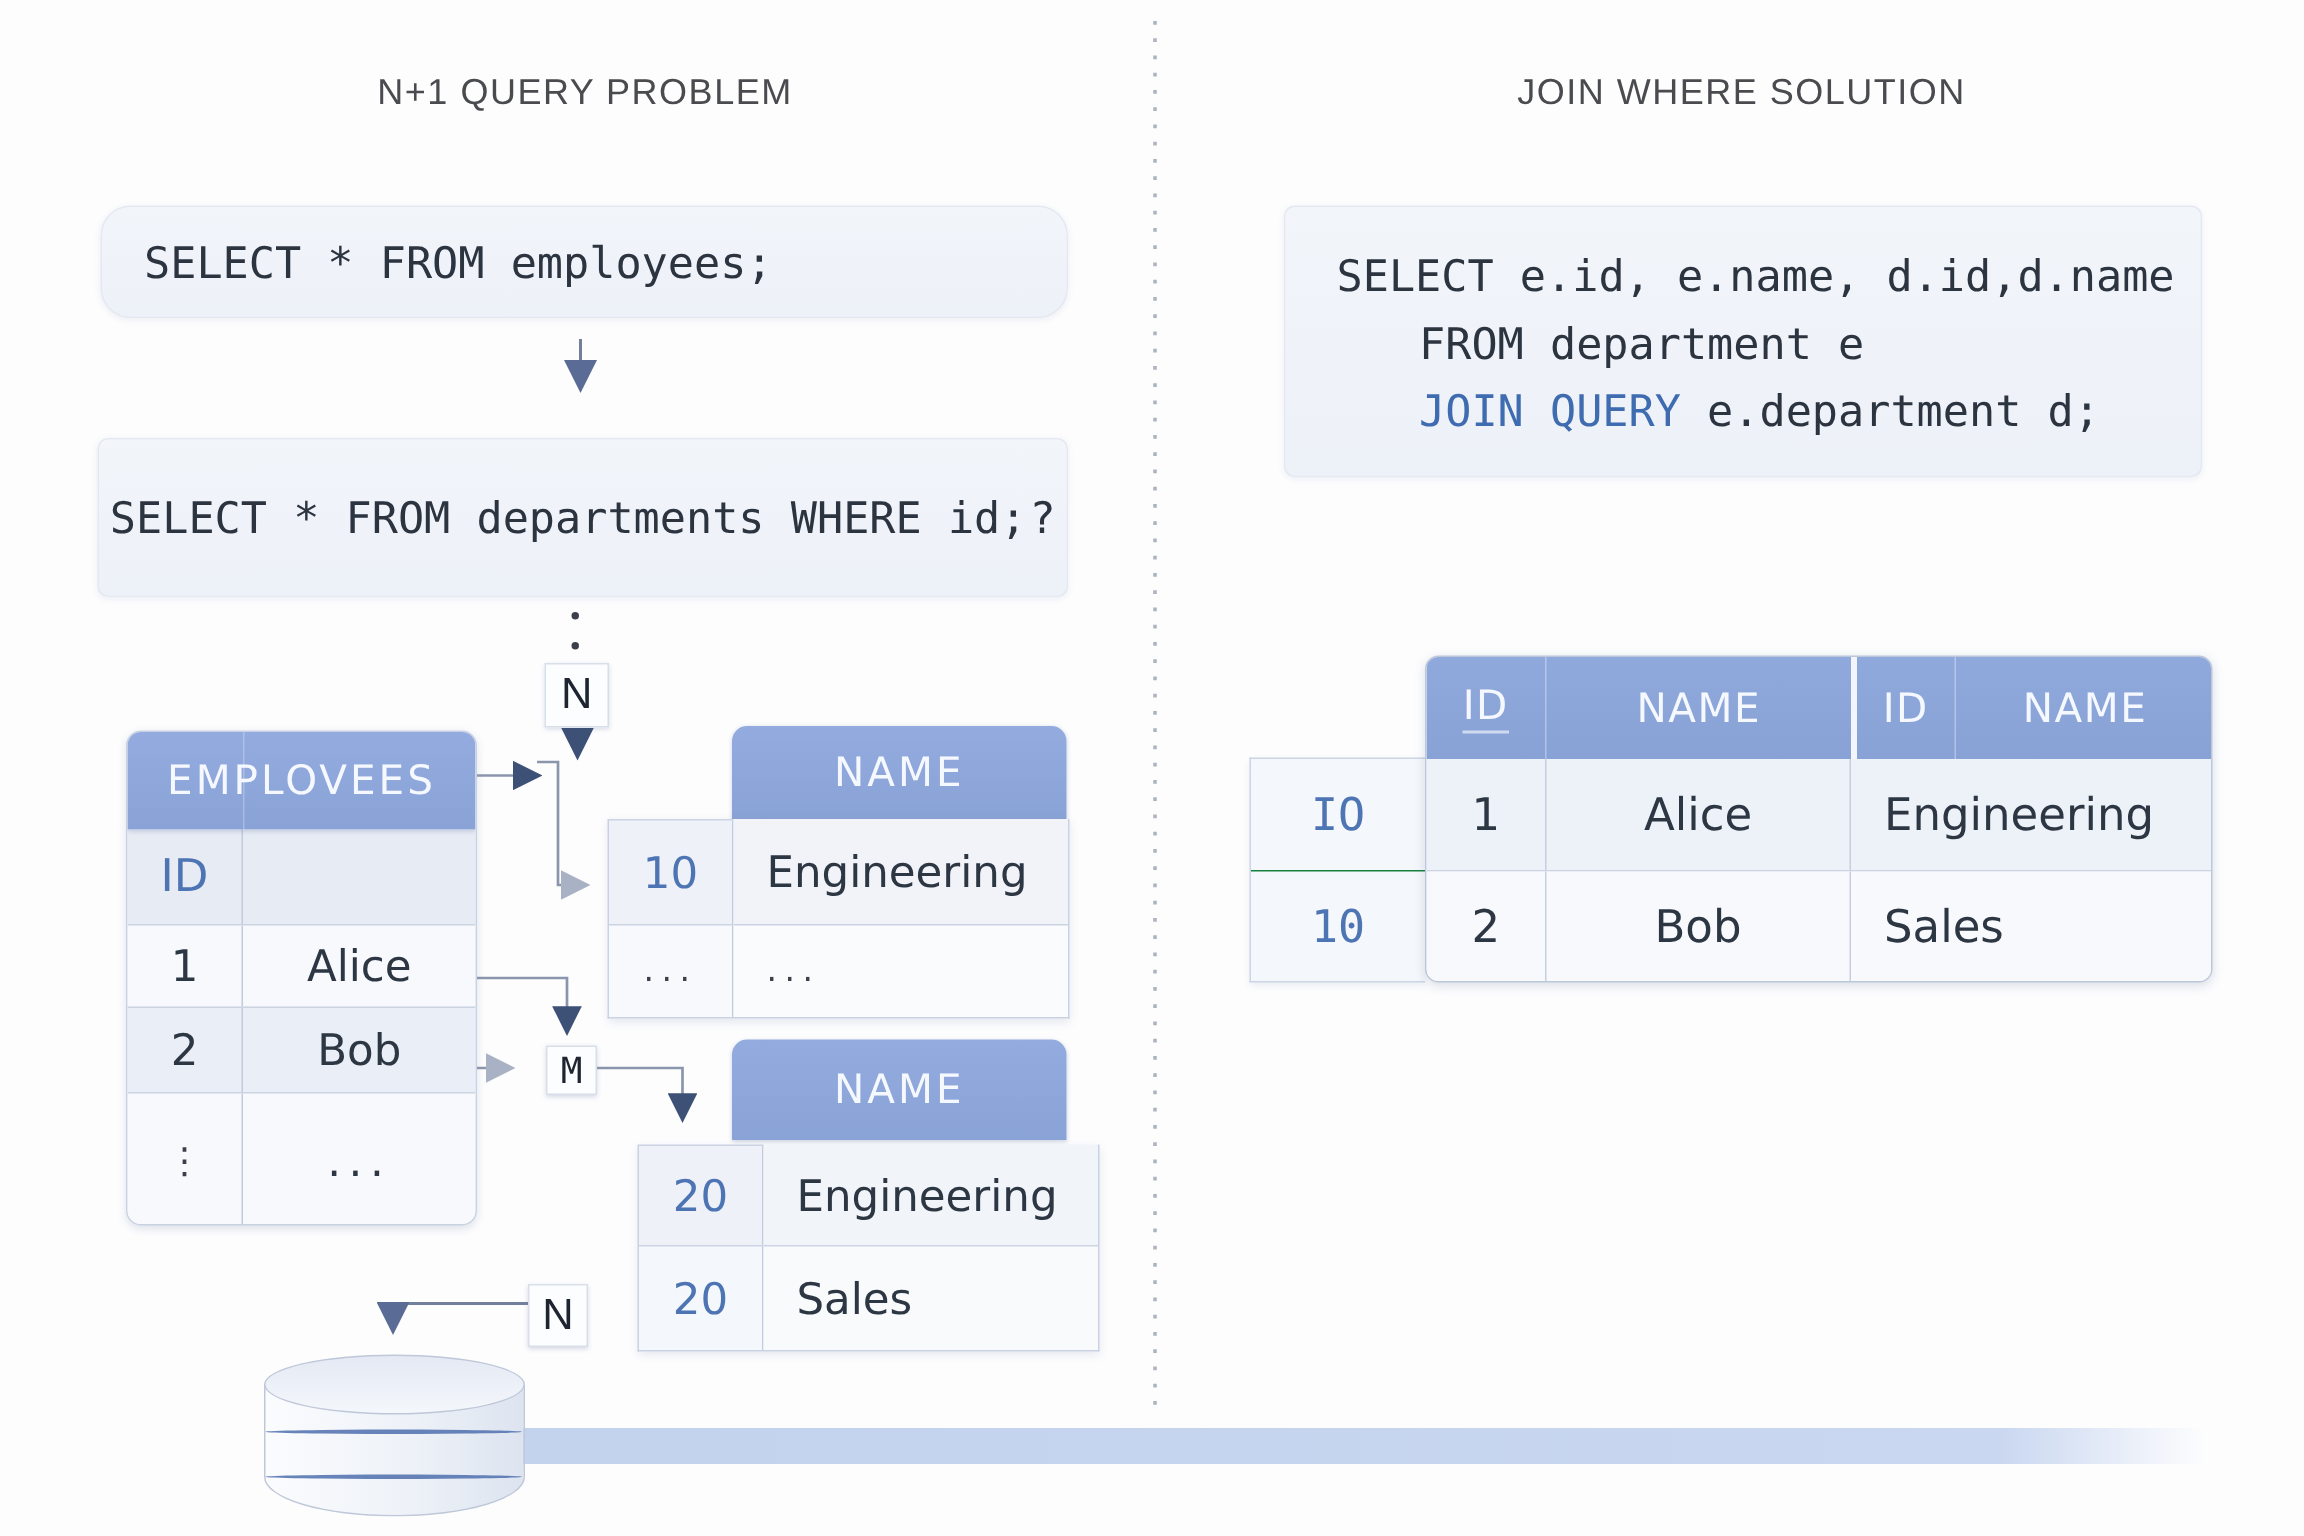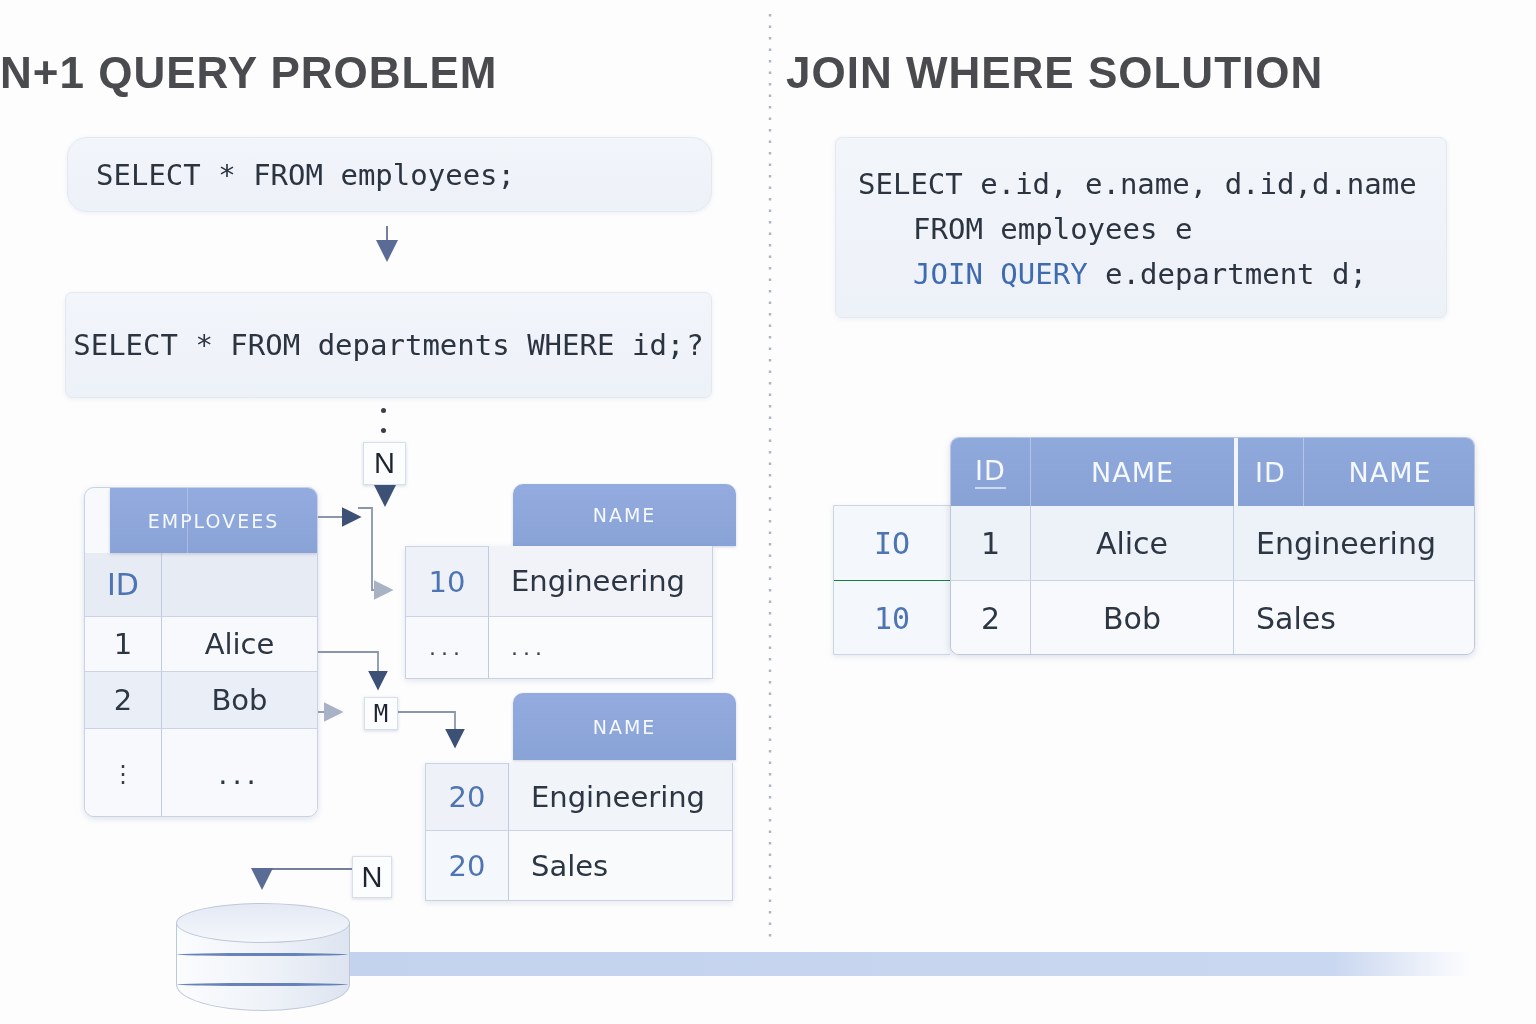--- a/index.html
+++ b/index.html
@@ -8,42 +8,41 @@
     position:relative; width:1536px; height:1024px;
     background:#fdfdfe; overflow:hidden;
     font-family:"DejaVu Sans", sans-serif;
     color:#2d3643;
   }
   .abs { position:absolute; }
 
   
   .panel-title {
     font-family:"Liberation Sans", sans-serif;
-    font-weight:700; font-size:44px; letter-spacing:1px;
-    color:#4a4b4f; text-align:left;
+    font-weight:400; font-size:24px; letter-spacing:1px;
+    color:#4a4b4f; text-align:center;
   }
 
   
   .code-box {
     background:linear-gradient(180deg,#f2f5fa 0%, #edf1f8 100%);
     border:1px solid #e3e8f1; border-radius:7px;
     box-shadow:0 1px 4px rgba(90,110,150,0.10);
     font-family:"DejaVu Sans Mono", monospace;
     font-size:29px; color:#2c3440;
   }
   .code-line { white-space:pre; }
   .kw-blue { color:#3f6cb0; }
 
   
   .tbl-header {
     background:linear-gradient(180deg,#93abde 0%, #8aa3d6 100%);
-    color:#f5f8fe; font-size:19px; letter-spacing:2px;
+    color:#f5f8fe; font-size:27px; letter-spacing:2px;
     display:flex; align-items:center; justify-content:center;
     box-shadow:0 1px 3px rgba(70,90,140,0.25);
-    margin-left:25px;
   }
   .cell { display:flex; align-items:center; }
   .c-center { justify-content:center; }
   .blue-txt { color:#4d74b3; }
   .dots-sp { letter-spacing:5px; }
 
   
   .tag-box {
     background:#fcfdfe; border:1px solid #d9dfe9;
     box-shadow:0 1px 3px rgba(90,110,150,0.25);
@@ -231,23 +230,23 @@
     <div id="db-body"></div>
     <div id="db-top"></div>
     <div class="db-stripe" style="top:50px;"></div>
     <div class="db-stripe" style="top:80px;"></div>
   </div>
 
   <div class="abs" id="bottom-bar"></div>
 
   <div class="abs panel-title" style="left:786px; top:48px; width:750px;">JOIN WHERE SOLUTION</div>
 
-  <div class="abs code-box" style="left:835px; top:137px; width:612px; height:181px; padding:24px 0 0 22px;">
+  <div class="abs code-box" style="left:856px; top:137px; width:612px; height:181px; padding:24px 0 0 34px;">
     <div class="code-line" style="line-height:45px;">SELECT e.id, e.name, d.id,d.name</div>
-    <div class="code-line" style="line-height:45px; padding-left:55px;">FROM employees e</div>
+    <div class="code-line" style="line-height:45px; padding-left:55px;">FROM department e</div>
     <div class="code-line" style="line-height:45px; padding-left:55px;"><span class="kw-blue">JOIN QUERY</span><span> e.department d;</span></div>
   </div>
 
   <div class="abs" id="res-side">
     <div class="cell blue-txt">IO</div>
     <div class="cell blue-txt">10</div>
   </div>
 
   <div class="abs" id="res-main">
     <div id="res-head">

